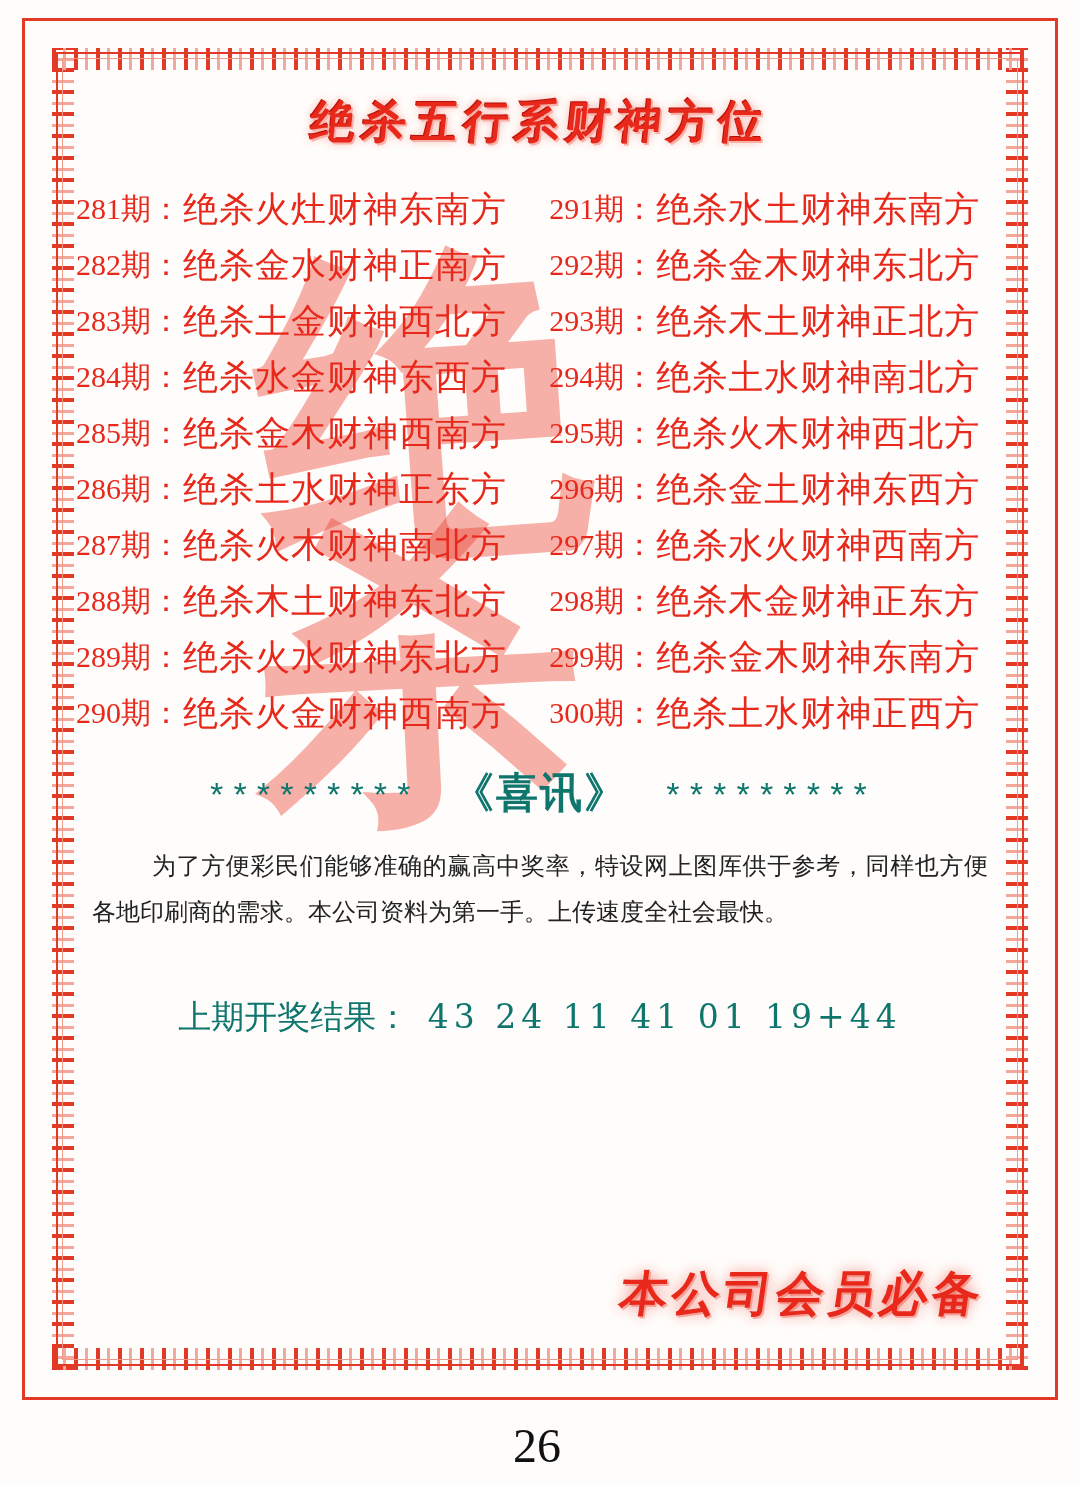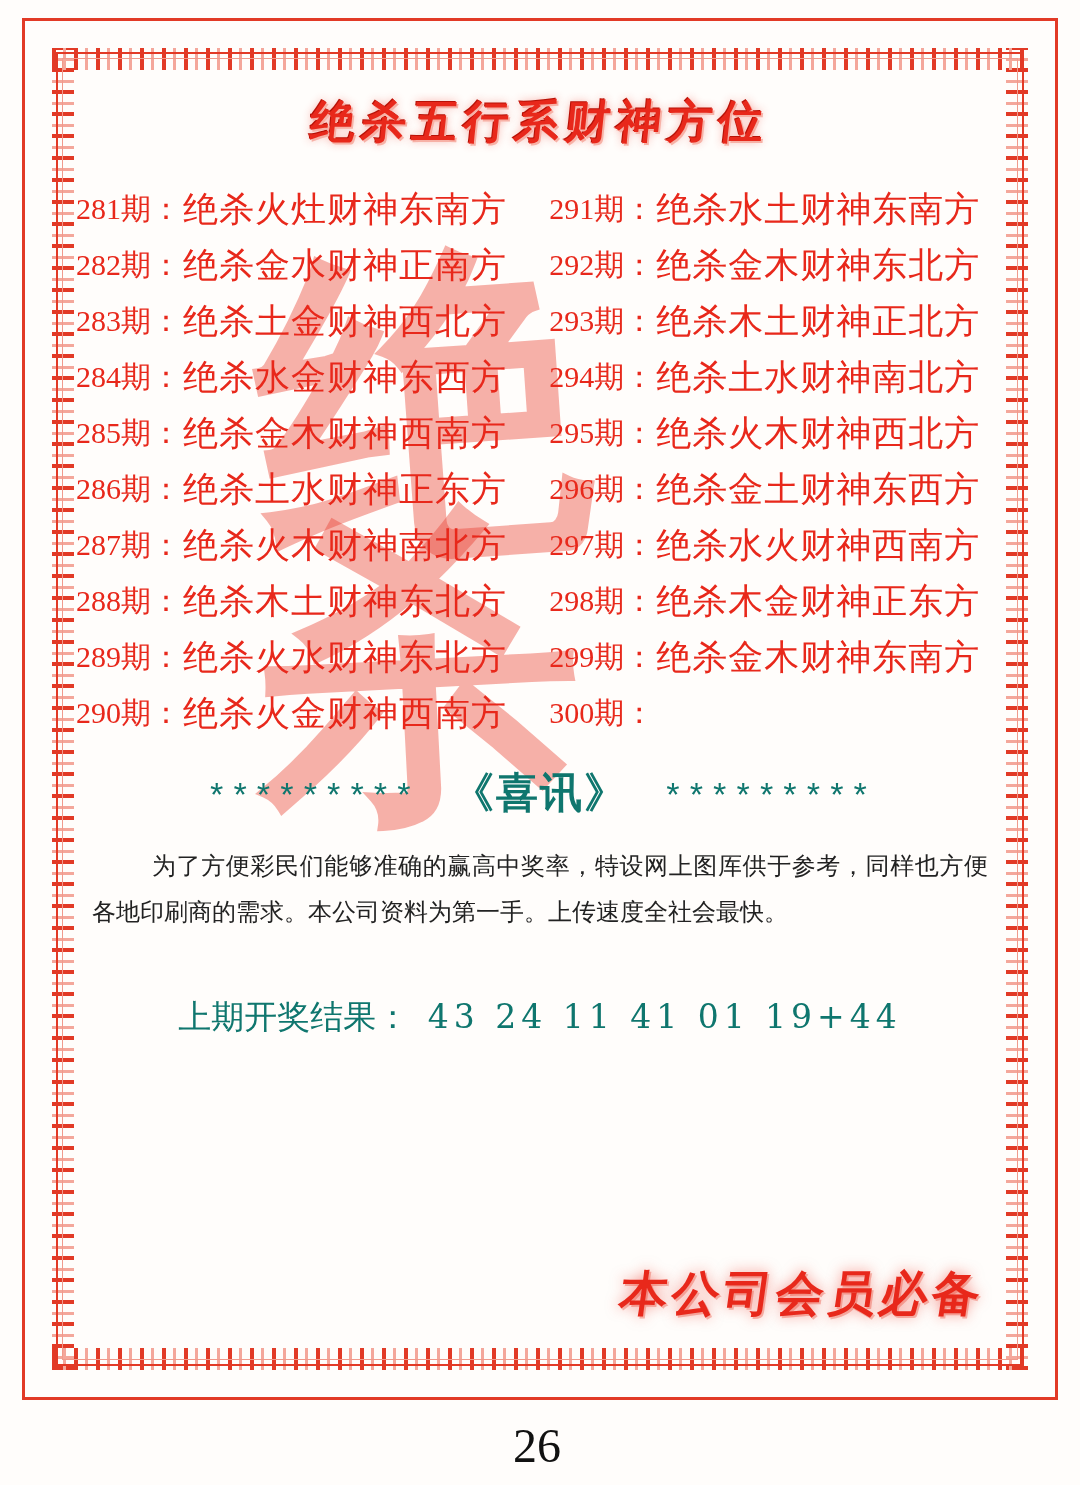--- a/index.html
+++ b/index.html
@@ -297,20 +297,21 @@
         </div>
       </div>
 
       <div class="row">
         <div class="cell">
           <span class="issue">290期：</span>
           <span class="body">绝杀火金财神西南方</span>
         </div>
         <div class="cell right">
           <span class="issue">300期：</span>
+          <span class="body">绝杀土水财神正西方</span>
         </div>
       </div>
 
     </div>
 
     <div class="news-line">
       <span class="stars">*********</span>
       <span class="news-title">《喜讯》</span>
       <span class="stars">*********</span>
     </div>

